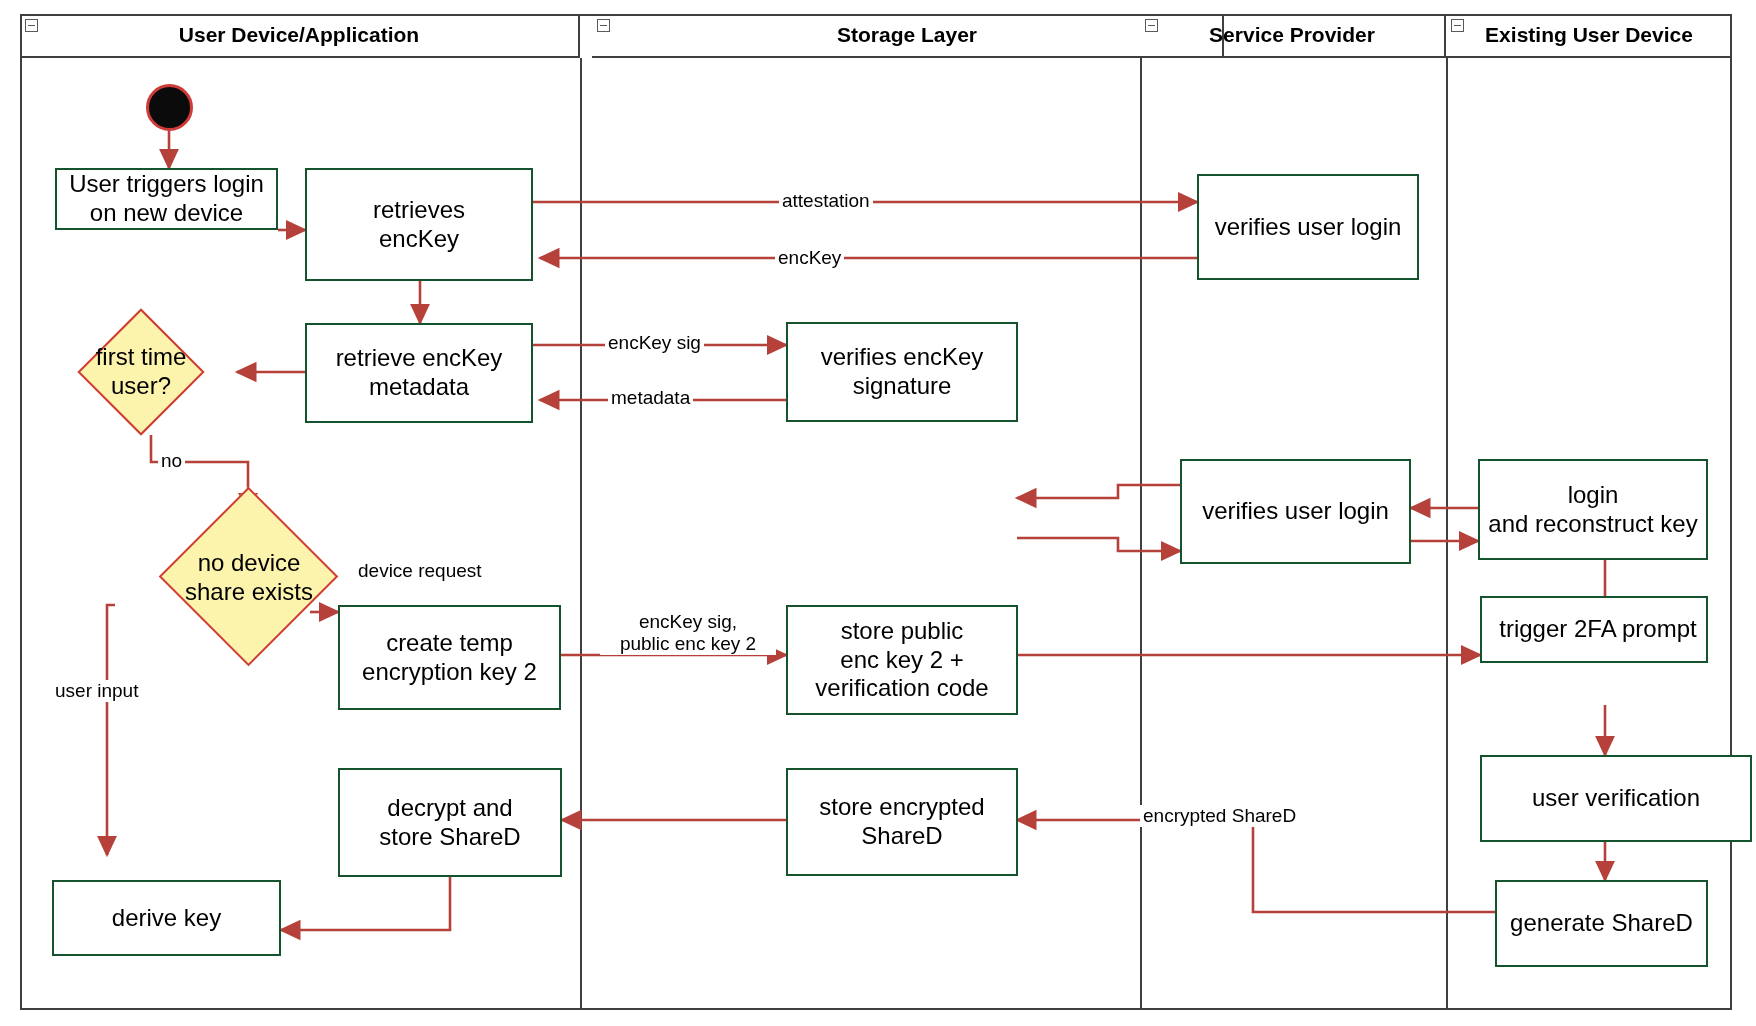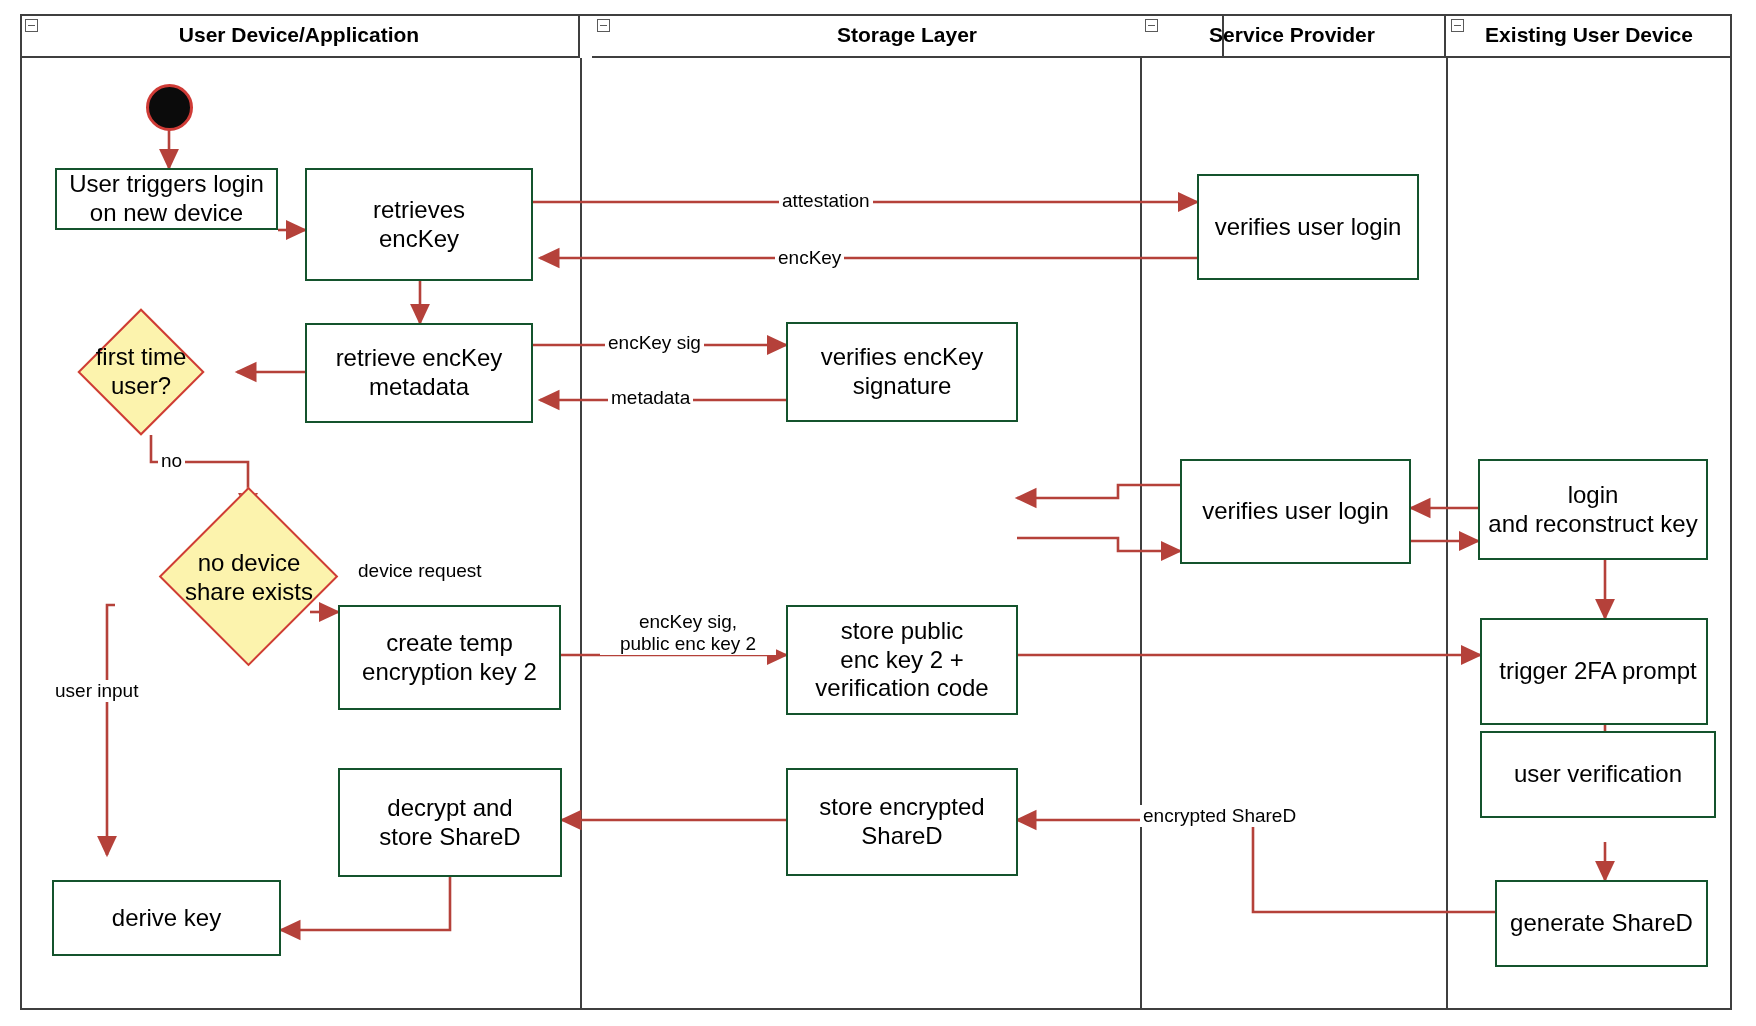--- a/index.html
+++ b/index.html
@@ -283,25 +283,25 @@
 
   <div class="node" style="left:1180px; top:459px; width:231px; height:105px;">
     <span style="white-space:pre-line;">verifies user login</span>
   </div>
 
   <div class="node" style="left:1478px; top:459px; width:230px; height:101px;">
     <span style="white-space:pre-line;">login
 and reconstruct key</span>
   </div>
 
-  <div class="node" style="left:1480px; top:618px; width:228px; height:107px;padding-left:12px;">
+  <div class="node" style="left:1480px; top:596px; width:228px; height:67px;padding-left:12px;">
     <span style="white-space:pre-line;">trigger 2FA prompt</span>
   </div>
 
-  <div class="node" style="left:1480px; top:731px; width:236px; height:87px;">
+  <div class="node" style="left:1480px; top:755px; width:272px; height:87px;">
     <span style="white-space:pre-line;">user verification</span>
   </div>
 
   <div class="node" style="left:1495px; top:880px; width:213px; height:87px;">
     <span style="white-space:pre-line;">generate ShareD</span>
   </div>
 
   <div class="edge-label" style="left:779px; top:190px;">attestation</div>
   <div class="edge-label" style="left:775px; top:247px;">encKey</div>
   <div class="edge-label" style="left:605px; top:332px;">encKey sig</div>

